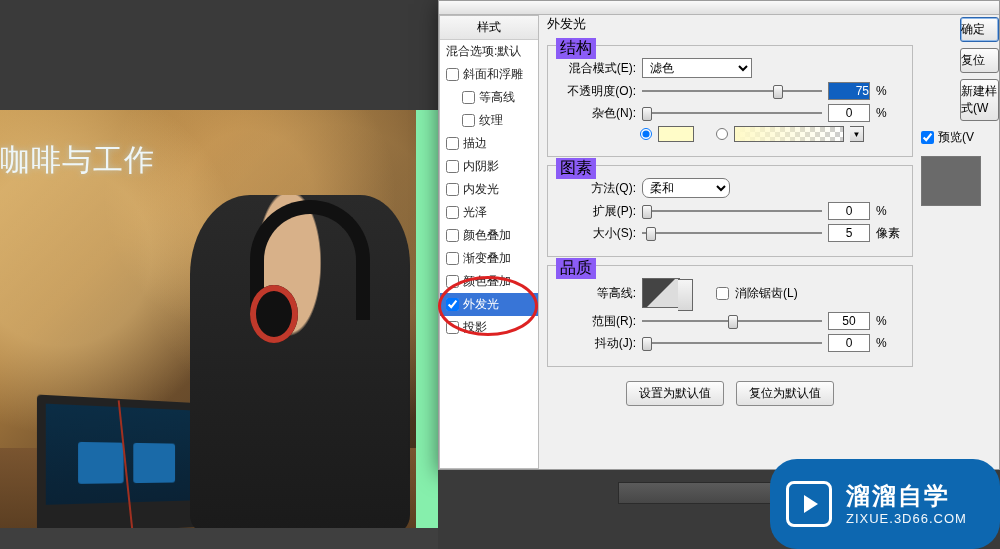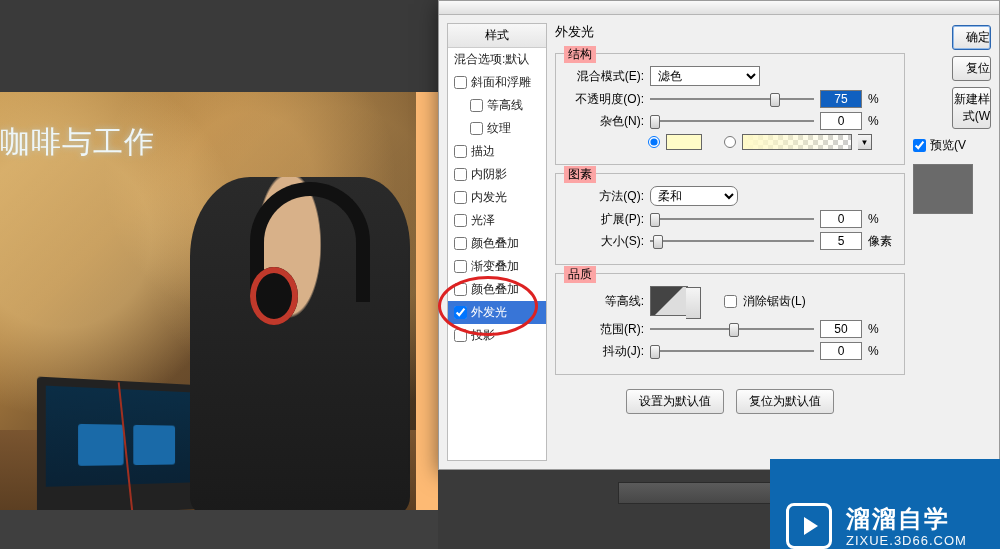--- a/index.html
+++ b/index.html
@@ -7,23 +7,23 @@
     width: 1000px; height: 549px;
     background: #3f3f3f;
     font-family: "Microsoft YaHei", SimSun, Arial, sans-serif;
     font-size: 12px;
     position: relative;
     overflow: hidden;
   }
   
   .canvas-area {
     position: absolute;
-    left: 0; top: 92px;
+    left: 0; top: 110px;
     width: 464px; height: 418px;
-    background: #fdba74;
+    background: #86efac;
   }
   .photo {
     position: absolute;
     left: 0; top: 0; width: 416px; height: 418px;
     background: linear-gradient(135deg,#c99c56 0%,#a77a3e 30%,#6b4d2c 55%,#3b2b1a 100%);
     overflow: hidden;
   }
   .photo .blur-bg {
     position: absolute; inset:0;
     background:
@@ -90,21 +90,21 @@
     background:#f0f0f0;
     border:1px solid #9a9a9a;
     box-shadow:0 4px 20px rgba(0,0,0,0.5);
   }
   .dialog-title {
     height:14px; background:linear-gradient(#fafafa,#e0e0e0);
     border-bottom:1px solid #b5b5b5;
     padding:0 8px; font-size:11px; color:#222;
   }
   .dialog-body {
-    display:flex; padding:8px; gap:8px; height:calc(100% - 14px);
+    display:flex; gap:8px; height:calc(100% - 14px);
   }
   .styles-panel {
     width:100px; height:100%;
     border:1px solid #bcbcbc; background:#fff;
   }
   .styles-header {
     background:linear-gradient(#f7f7f7,#e6e6e6);
     border-bottom:1px solid #ccc;
     text-align:center; padding:3px 0; font-size:12px;
   }
@@ -134,21 +134,21 @@
   
   .settings-panel {
     flex:1; display:flex; flex-direction:column; gap:8px;
   }
   .fieldset {
     border:1px solid #bcbcbc; padding:8px 10px 10px;
     position:relative;
   }
   .fieldset .legend {
     position:absolute; top:-8px; left:8px;
-    background:#fca5a5; padding:0 4px; font-size:12px;
+    background:#8b5cf6; padding:0 4px; font-size:16px;
   }
   .section-title {
     font-size:13px; margin-bottom:4px;
   }
   .row {
     display:flex; align-items:center; gap:6px;
     margin:4px 0; font-size:12px;
   }
   .row .lbl { width:78px; text-align:right; }
   select, input[type=text] {
@@ -165,21 +165,21 @@
   }
   .slider .thumb {
     position:absolute; top:3px; width:10px; height:14px;
     background:linear-gradient(#fafafa,#cfcfcf);
     border:1px solid #666; border-radius:2px;
   }
   .numbox {
     width:42px; text-align:center; border:1px solid #7a7a7a;
     background:#fff; height:18px; line-height:16px; font-size:12px;
   }
-  .numbox.sel { background:#1060c0; color:#fff; }
+  .numbox.sel { background:#1060c0; color:#fff;text-align:right; }
   .unit { width:26px; }
   .radio { width:12px; height:12px; }
   .color-swatch {
     width:36px; height:16px; border:1px solid #666;
     background:#fffcc8;
   }
   .gradient-swatch {
     width:110px; height:16px; border:1px solid #666;
     background:
       linear-gradient(to right, rgba(255,250,200,1), rgba(255,250,200,0)),
@@ -208,21 +208,21 @@
   }
 
   
   .right-col {
     width:78px; display:flex; flex-direction:column; gap:6px;
     padding-top:2px;
   }
   .rbtn {
     border:1px solid #7a7a7a; border-radius:3px;
     background:linear-gradient(#fdfdfd,#e4e4e4);
-    padding:3px 0; text-align:right; font-size:12px;margin-left:39px;
+    padding:3px 0; text-align:left; font-size:12px;margin-left:39px;
   }
   .rbtn.primary { border:1px solid #2b66b0; box-shadow:0 0 0 1px #8fb8e8 inset;}
   .preview-chk { display:flex; align-items:center; gap:4px; font-size:12px; margin-top:2px;}
   .preview-swatch {
     margin-top:4px; width:60px; height:50px; border:1px solid #777;
     background:#6a6a6a;
   }
 
   
   .below-dialog {
@@ -233,22 +233,23 @@
     position:absolute; left:180px; top:12px; width:360px; height:22px;
     background:linear-gradient(#5b5b5b,#474747);
     border:1px solid #2b2b2b;
   }
 
   
   .watermark {
     position:absolute; right:0; bottom:0;
     width:230px; height:90px;
     background:#0d67b0;
-    color:#fff; display:flex; align-items:flex-end; gap:14px;
+    color:#fff; display:flex; align-items:center; gap:14px;
     padding-left:16px;
+    border-radius:27px;
   }
   .wm-logo {
     width:46px; height:46px; border:3px solid #fff; border-radius:8px;
     display:flex; align-items:center; justify-content:center;
   }
   .wm-logo::before{
     content:""; width:0; height:0;
     border-left:14px solid #fff; border-top:9px solid transparent; border-bottom:9px solid transparent;
     margin-left:4px;
   }

